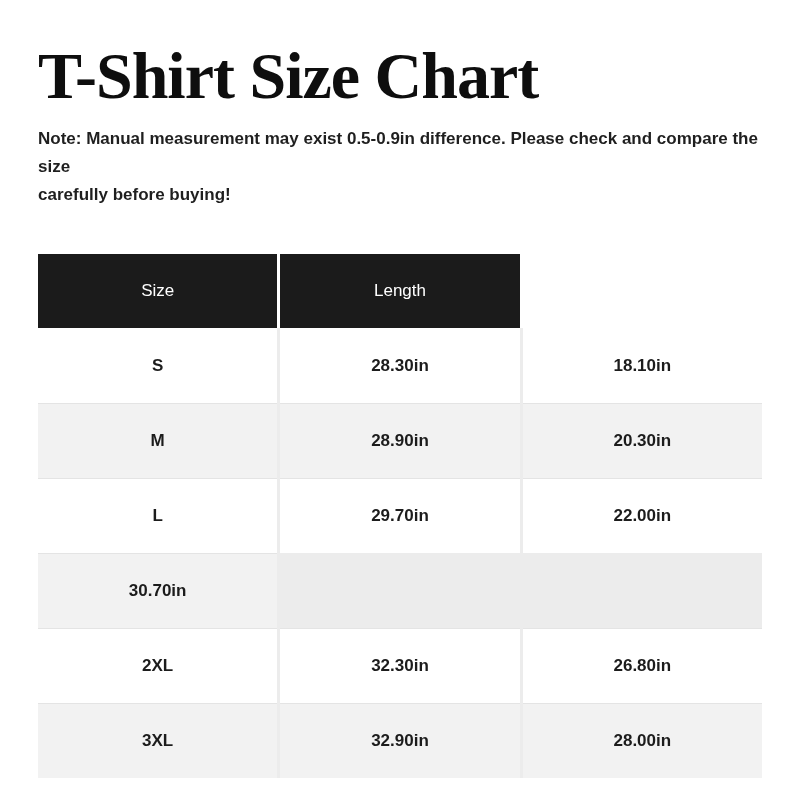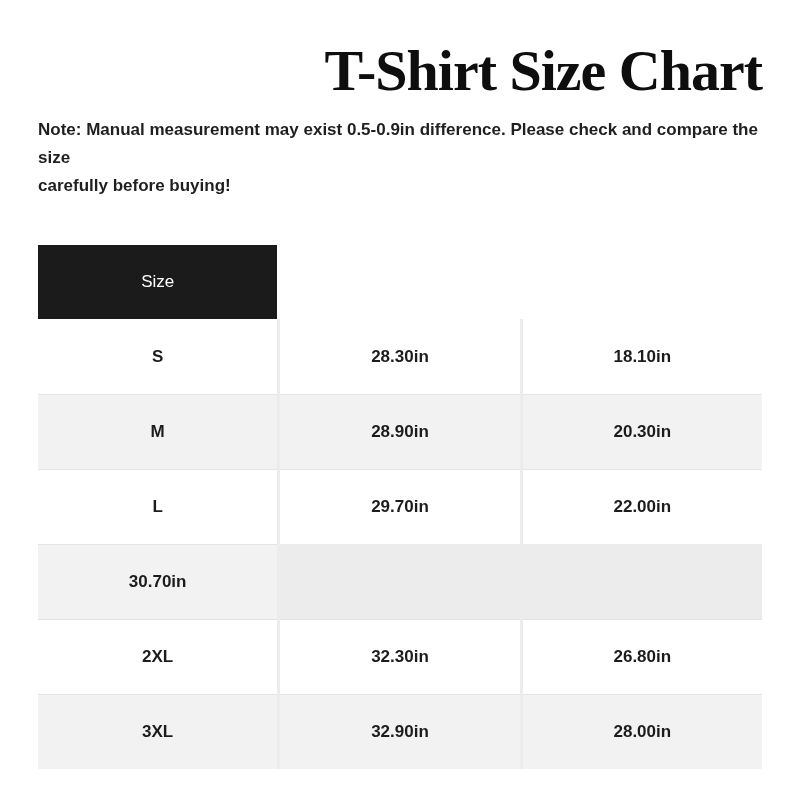--- a/index.html
+++ b/index.html
@@ -9,26 +9,25 @@
     font-family: "Liberation Sans", sans-serif;
     overflow: hidden;
   }
   .page {
     width: 800px; height: 800px;
     padding: 38px 38px 0 38px;
   }
   .title {
     font-family: "Liberation Serif", serif;
     font-weight: 700;
-    font-size: 58px;
+    font-size: 66px;
     line-height: 1.14;
     color: #0e0e0e;
     letter-spacing: -1px;
     white-space: nowrap;
-    text-align: right;
   }
   .note {
     margin-top: 12px;
     font-size: 17px;
     line-height: 28px;
     color: #1f1f1f;
   }
   .note span { display: block; font-weight: bold; }
   .size-table {
     margin-top: 45px;
@@ -79,20 +78,21 @@
 
   <p class="note">
     <span>Note: Manual measurement may exist 0.5-0.9in difference. Please check and compare the size</span>
     <span>carefully before buying!</span>
   </p>
 
   <div class="size-table">
 
     <div class="t-row head">
       <div class="cell">Size</div>
+      <div class="cell">Length</div>
     </div>
 
     <div class="t-row data even">
       <div class="cell">S</div>
       <div class="cell">28.30in</div>
       <div class="cell">18.10in</div>
     </div>
 
     <div class="t-row data odd">
       <div class="cell">M</div>

